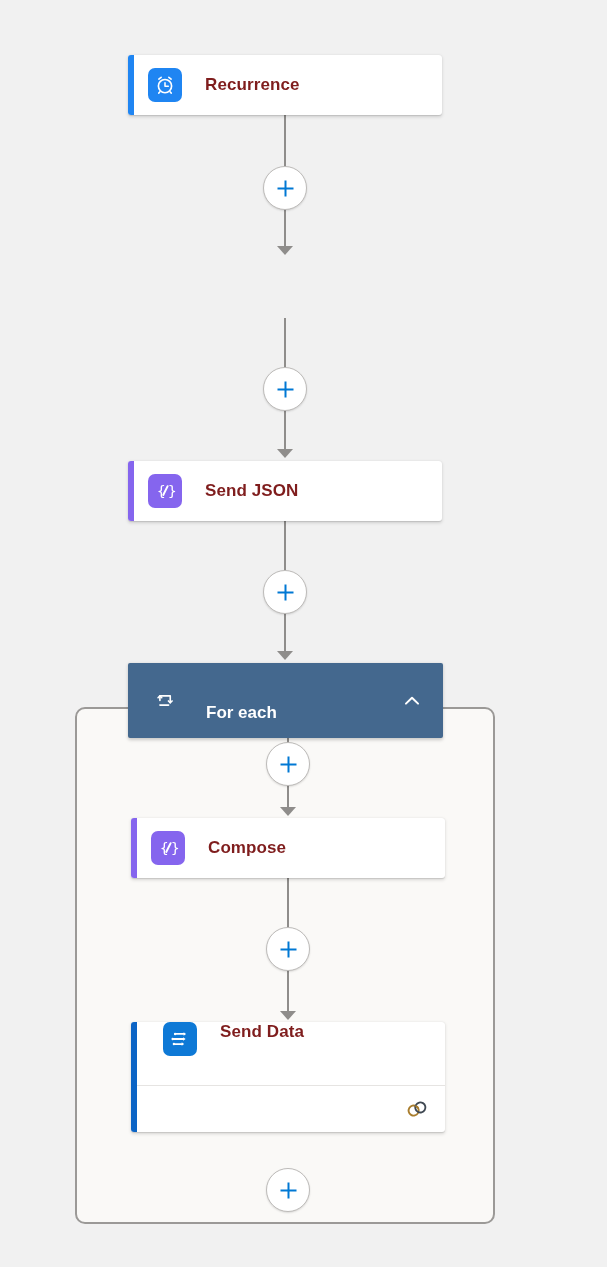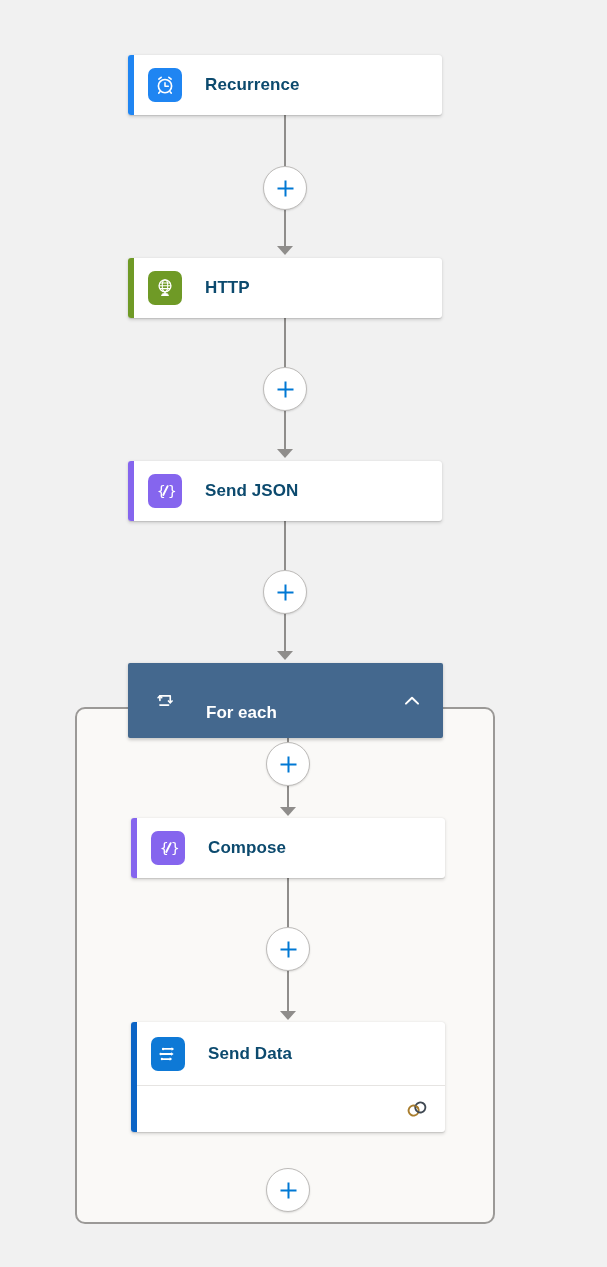--- a/index.html
+++ b/index.html
@@ -56,27 +56,27 @@
     border-radius:3px 0 0 3px;
   }
   .icon-badge{
     width:34px;height:34px;border-radius:7px;
     margin-left:20px;
     display:flex;align-items:center;justify-content:center;
     flex:0 0 auto;
   }
   .card-label{
     margin-left:23px;
-    font-size:17px;font-weight:600;color:#0c4a6e;
+    font-size:17px;font-weight:600;color:#7f1d1d;
     letter-spacing:.1px;
     white-space:nowrap;
   }
   
   .card.two-row{flex-direction:column;align-items:stretch;padding:0;}
-  .card-main-row{height:63px;display:flex;align-items:center;}
+  .card-main-row{height:63px;display:flex;align-items:flex-start;margin-left:12px;}
   .card-divider{height:1px;background:#e6e4e2;margin-left:6px;}
   .card-footer-row{flex:1;display:flex;align-items:center;justify-content:flex-end;padding-right:13px;}
   
   .scope-header{
     position:absolute;
     left:128px;top:663px;width:315px;height:75px;
     background:#44688e;
     border-radius:2px;
     box-shadow:0 1.2px 3.6px rgba(0,0,0,.2);
     display:flex;align-items:center;
@@ -158,33 +158,20 @@
       <svg width="22" height="22" viewBox="0 0 20 20">
         <circle cx="10" cy="11" r="6" fill="none" stroke="#fff" stroke-width="1.5"></circle>
         <path d="M10 8v3.2h3" fill="none" stroke="#fff" stroke-width="1.4" stroke-linecap="round" stroke-linejoin="round"></path>
         <path d="M4.4 4.6 6.5 3M15.6 4.6 13.5 3" fill="none" stroke="#fff" stroke-width="1.5" stroke-linecap="round"></path>
         <path d="M5.4 16.2 4.3 17.4M14.6 16.2 15.7 17.4" fill="none" stroke="#fff" stroke-width="1.4" stroke-linecap="round"></path>
       </svg>
     </div>
     <span class="card-label">Recurrence</span>
   </div>
 
-  <div class="card" style="left:128px;top:258px;width:314px;height:60px">
-    <div class="accent" style="background:#6f9a26"></div>
-    <div class="icon-badge" style="background:#6f9a26">
-      <svg width="22" height="22" viewBox="0 0 20 20">
-        <circle cx="10" cy="8" r="5.4" fill="none" stroke="#fff" stroke-width="1.2"></circle>
-        <ellipse cx="10" cy="8" rx="2.5" ry="5.4" fill="none" stroke="#fff" stroke-width="1"></ellipse>
-        <path d="M4.6 8h10.8M5.2 5.4h9.6M5.2 10.6h9.6" fill="none" stroke="#fff" stroke-width="1"></path>
-        <path d="M10 13.4v2.2" stroke="#fff" stroke-width="1.3"></path>
-        <path d="M7 16.6h6M8 15.4h4" stroke="#fff" stroke-width="1.2" stroke-linecap="round"></path>
-      </svg>
-    </div>
-    <span class="card-label">HTTP</span>
-  </div>
 
   <div class="card" style="left:128px;top:461px;width:314px;height:60px">
     <div class="accent" style="background:#8565ee"></div>
     <div class="icon-badge" style="background:#8565ee">
       <svg width="22" height="22" viewBox="0 0 20 20">
         <text x="2.4" y="14.6" font-size="13" fill="#fff" font-family="DejaVu Sans, sans-serif">{</text>
         <text x="12.6" y="14.6" font-size="13" fill="#fff" font-family="DejaVu Sans, sans-serif">}</text>
         <path d="M12.4 5.6 8.4 13.6" stroke="#fff" stroke-width="1.8" stroke-linecap="round"></path>
       </svg>
     </div>

